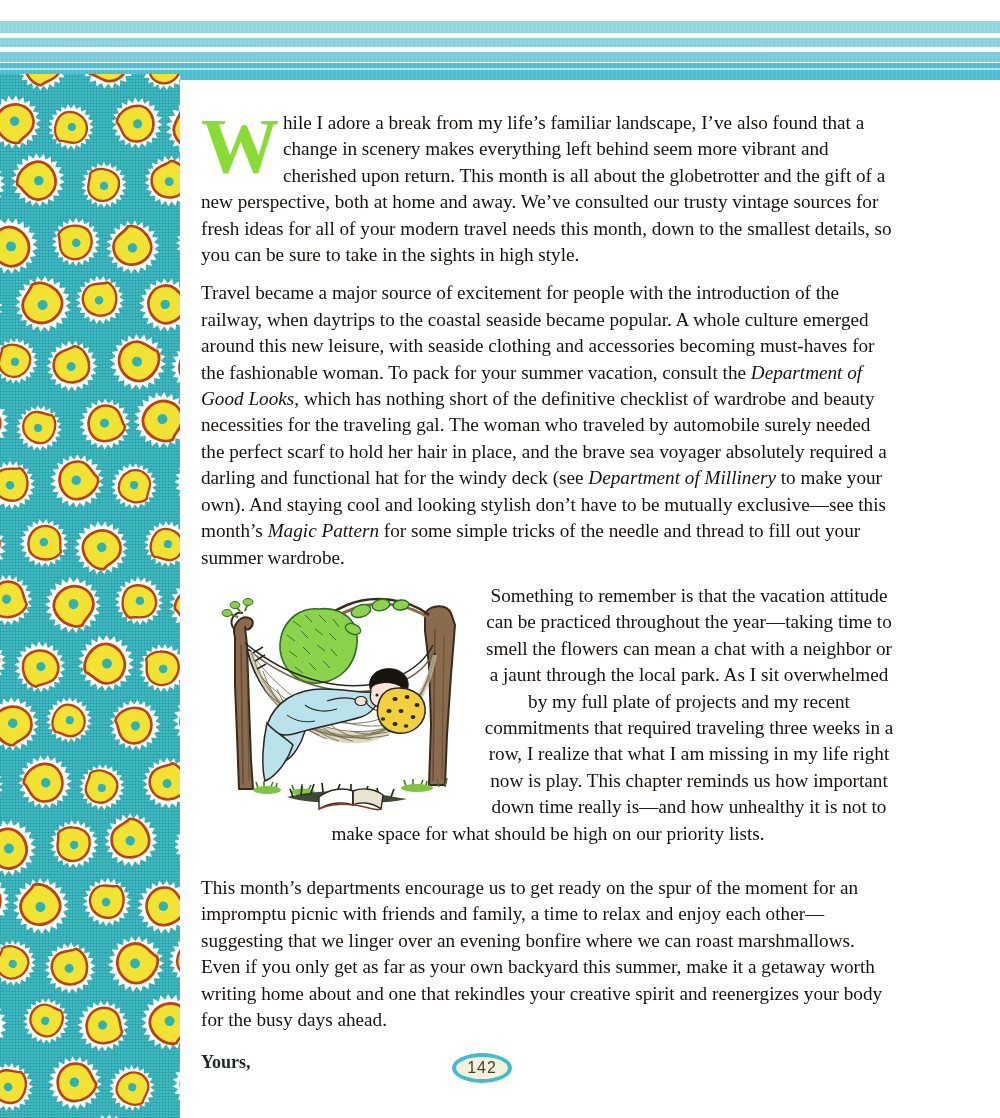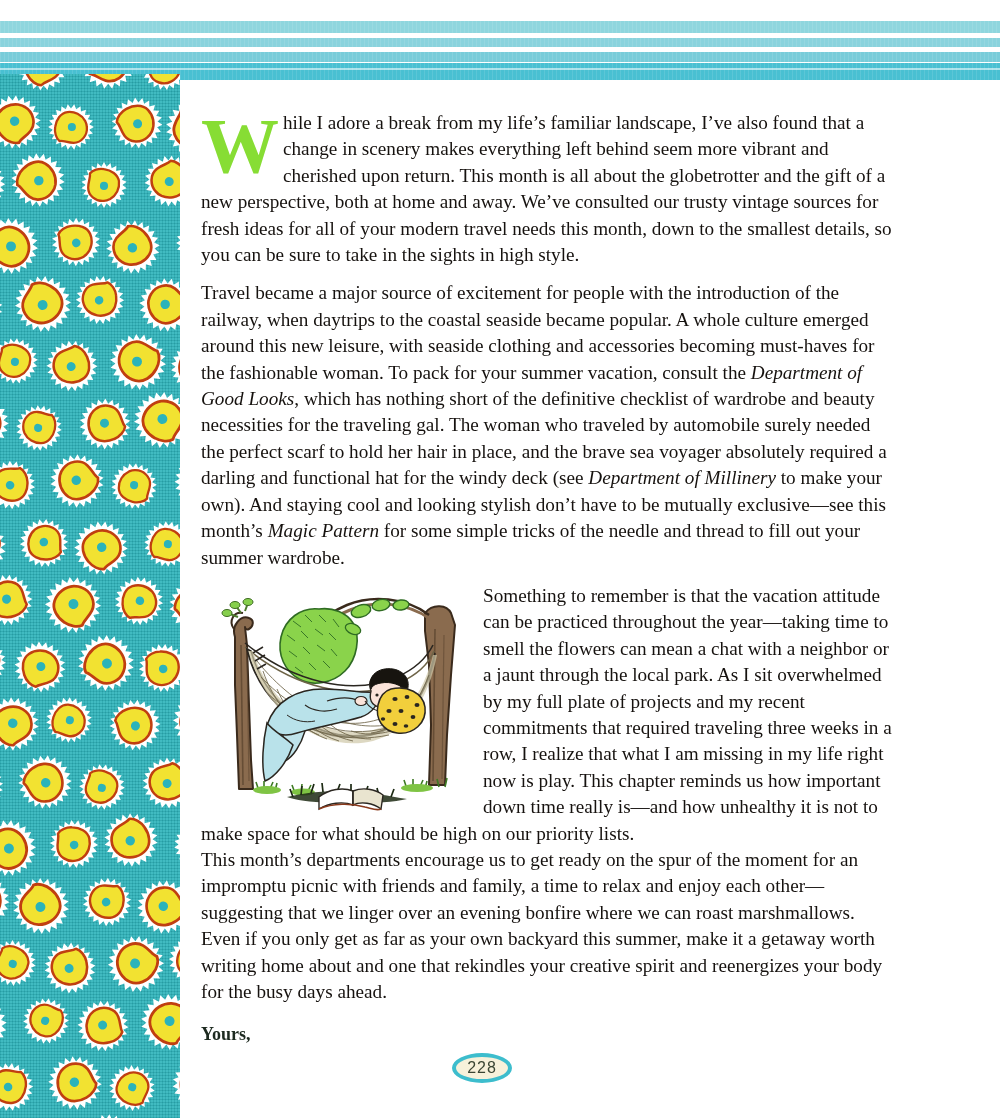--- a/index.html
+++ b/index.html
@@ -113,21 +113,21 @@
 
   .body-text {
     font-family: "Liberation Serif", serif;
     font-size: 19.2px;
     line-height: 26.4px;
     color: #16120f;
     text-align: left;
     margin: 0;
   }
   .para { margin: 0 0 12px 0; }
-  .para.last { margin-bottom: 0; }
+  .para.last { margin-bottom: 28px; text-align: center; }
 
   .dropcap-para { position: relative; }
   .dropcap {
     float: left;
     font-family: "Liberation Serif", serif;
     font-weight: 700;
     font-size: 78px;
     line-height: 64px;
     color: #87dd34;
     margin: 4px 4px -2px 0;
@@ -809,16 +809,16 @@
       </div>
 
       <p class="para">This month’s departments encourage us to get ready on the spur of the moment for an impromptu picnic with friends and family, a time to relax and enjoy each other—suggesting that we linger over an evening bonfire where we can roast marshmallows. Even if you only get as far as your own backyard this summer, make it a getaway worth writing home about and one that rekindles your creative spirit and reenergizes your body for the busy days ahead.</p>
 
       <p class="signoff">Yours,</p>
 
     </div>
   </div>
 
   <div class="page-number">
-    <span>228</span>
+    <span>142</span>
   </div>
 
 </div>
 
 </body></html>

